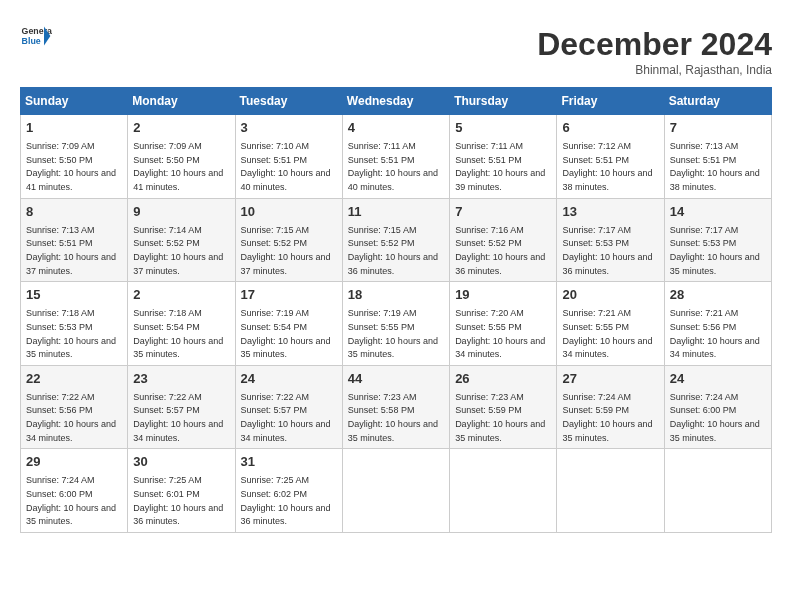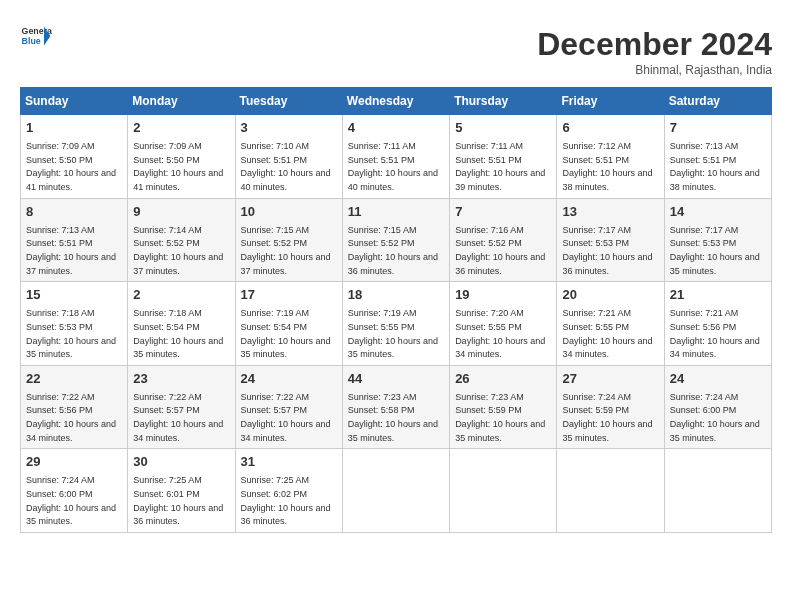--- a/index.html
+++ b/index.html
@@ -192,21 +192,21 @@
       </td>
         <td>
         <span class="day-num">19</span>
         <span class="day-info">Sunrise: 7:20 AM<br>Sunset: 5:55 PM<br>Daylight: 10 hours and 34 minutes.</span>
       </td>
         <td>
         <span class="day-num">20</span>
         <span class="day-info">Sunrise: 7:21 AM<br>Sunset: 5:55 PM<br>Daylight: 10 hours and 34 minutes.</span>
       </td>
         <td>
-        <span class="day-num">21</span>
+        <span class="day-num">28</span>
         <span class="day-info">Sunrise: 7:21 AM<br>Sunset: 5:56 PM<br>Daylight: 10 hours and 34 minutes.</span>
       </td>
       </tr>
       <tr>
         <td>
         <span class="day-num">22</span>
         <span class="day-info">Sunrise: 7:22 AM<br>Sunset: 5:56 PM<br>Daylight: 10 hours and 34 minutes.</span>
       </td>
         <td>
         <span class="day-num">23</span>

